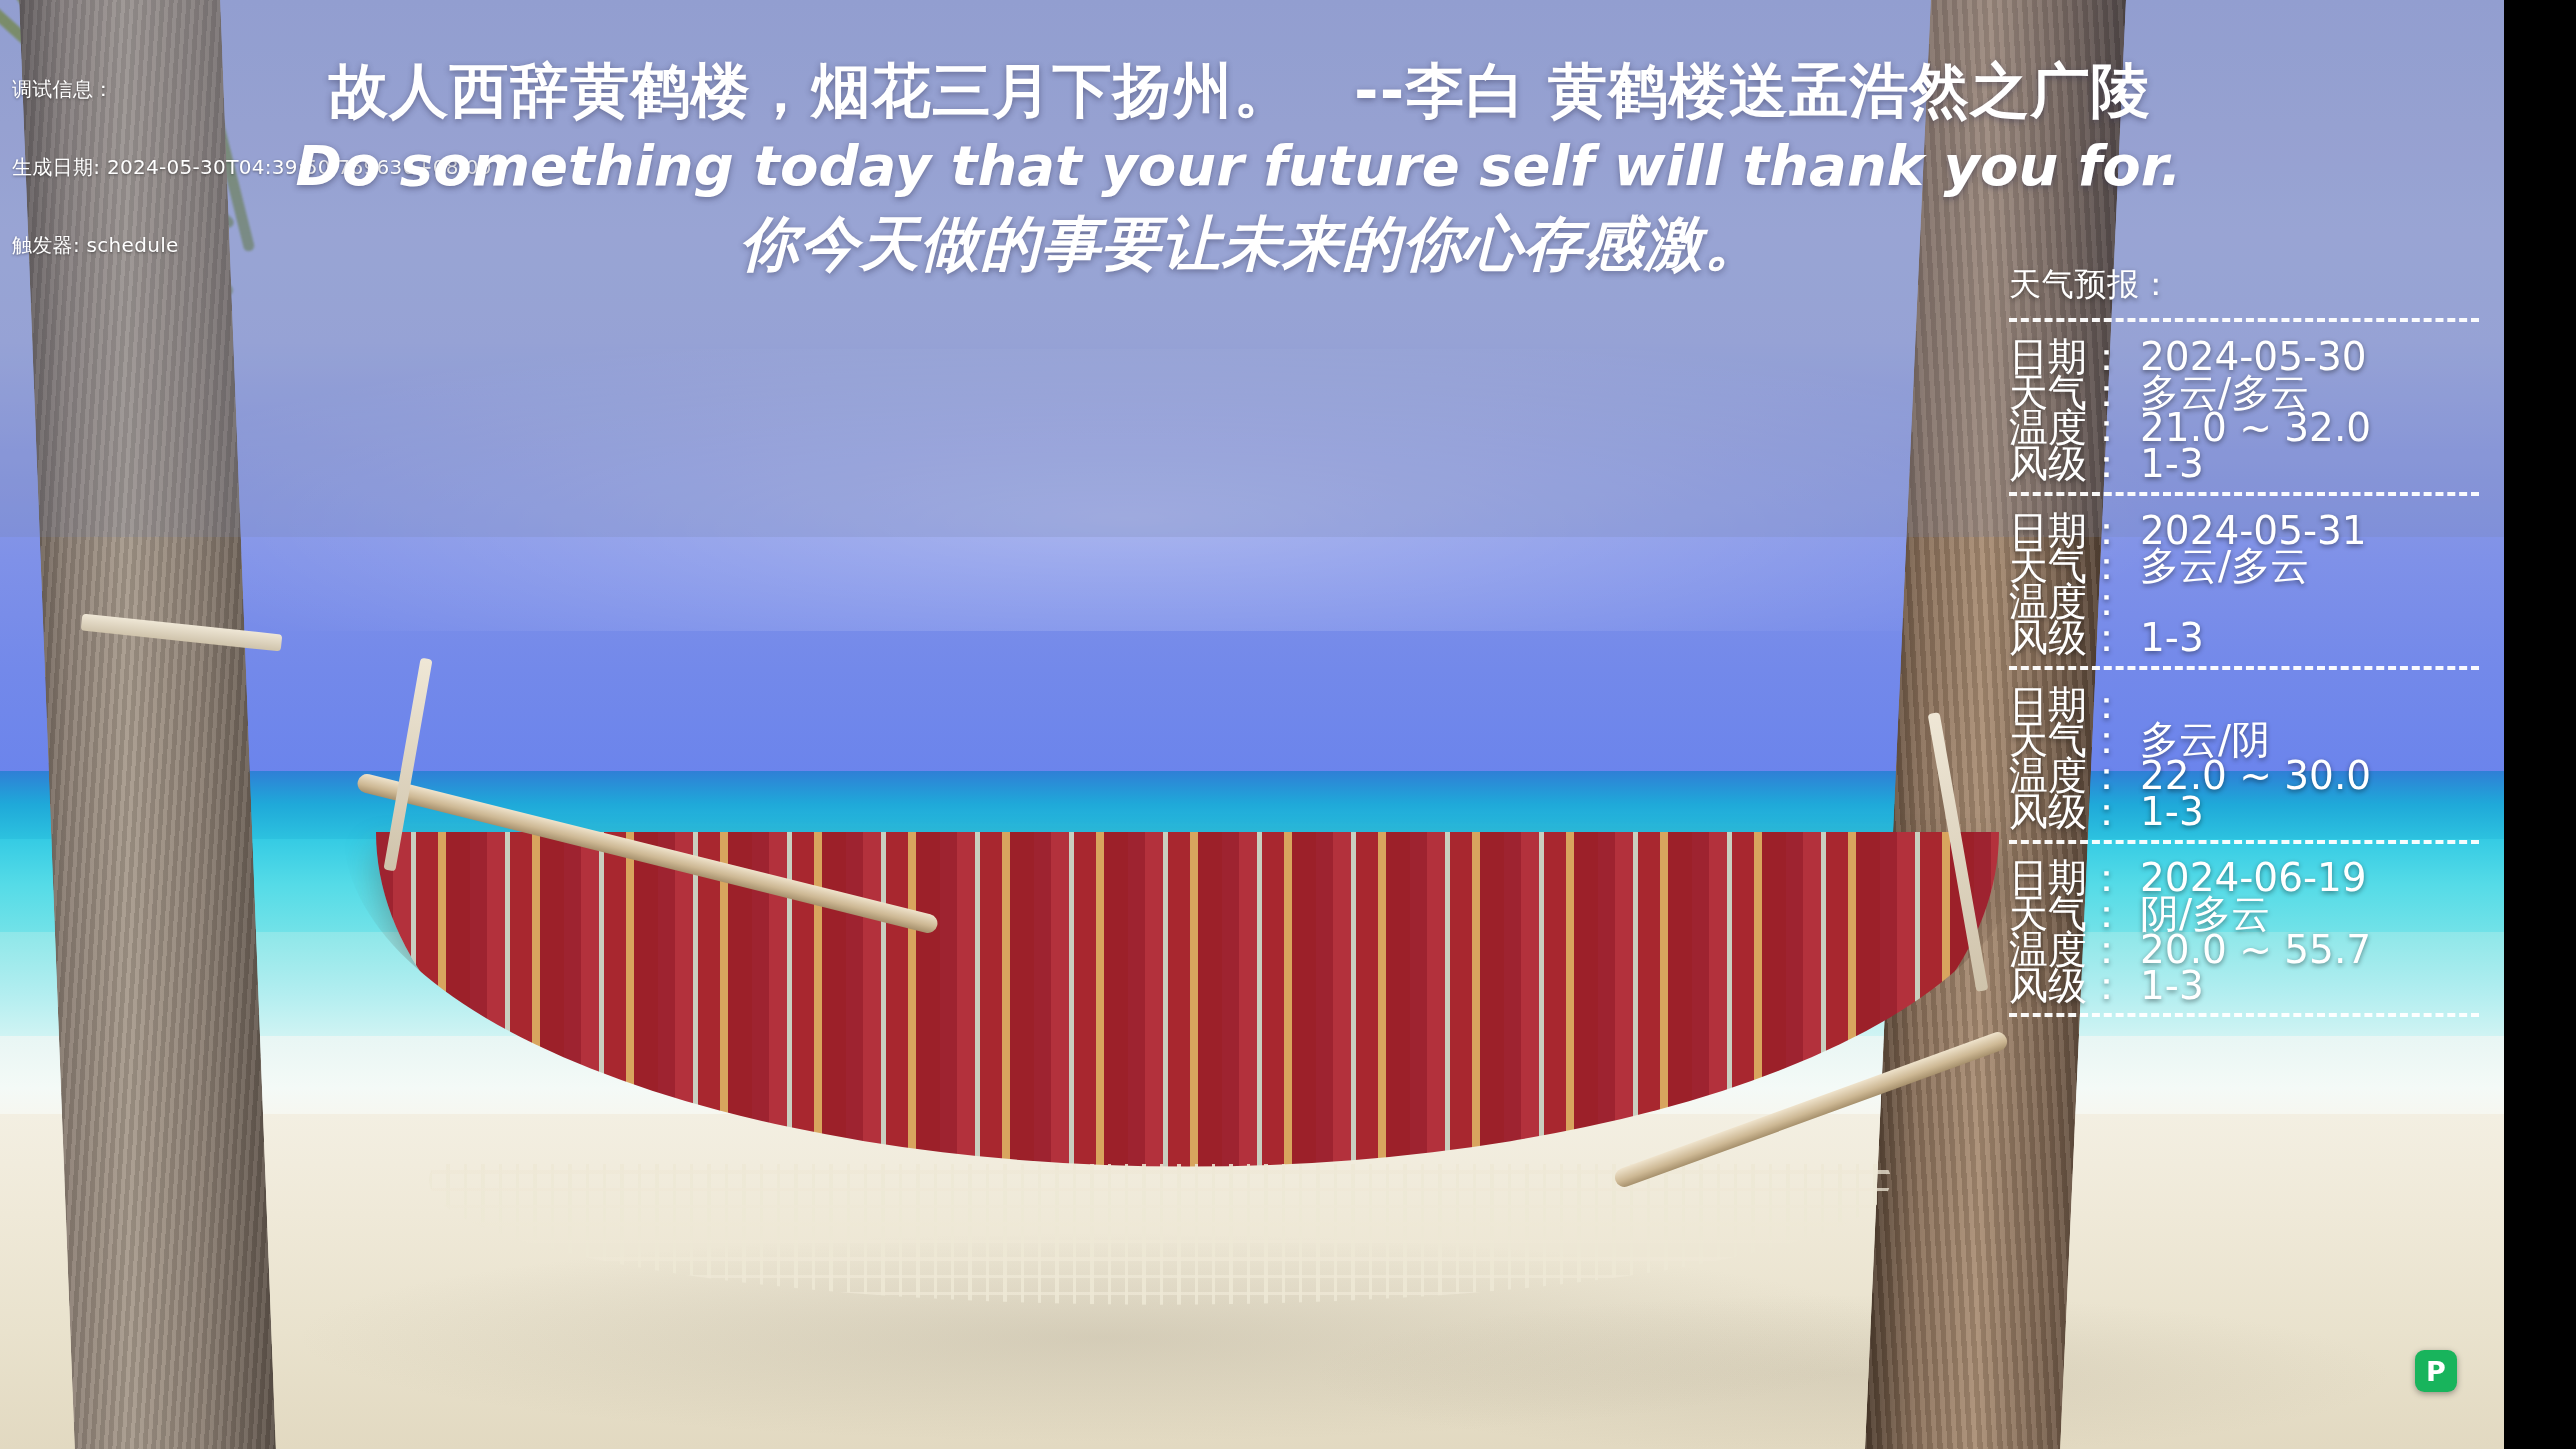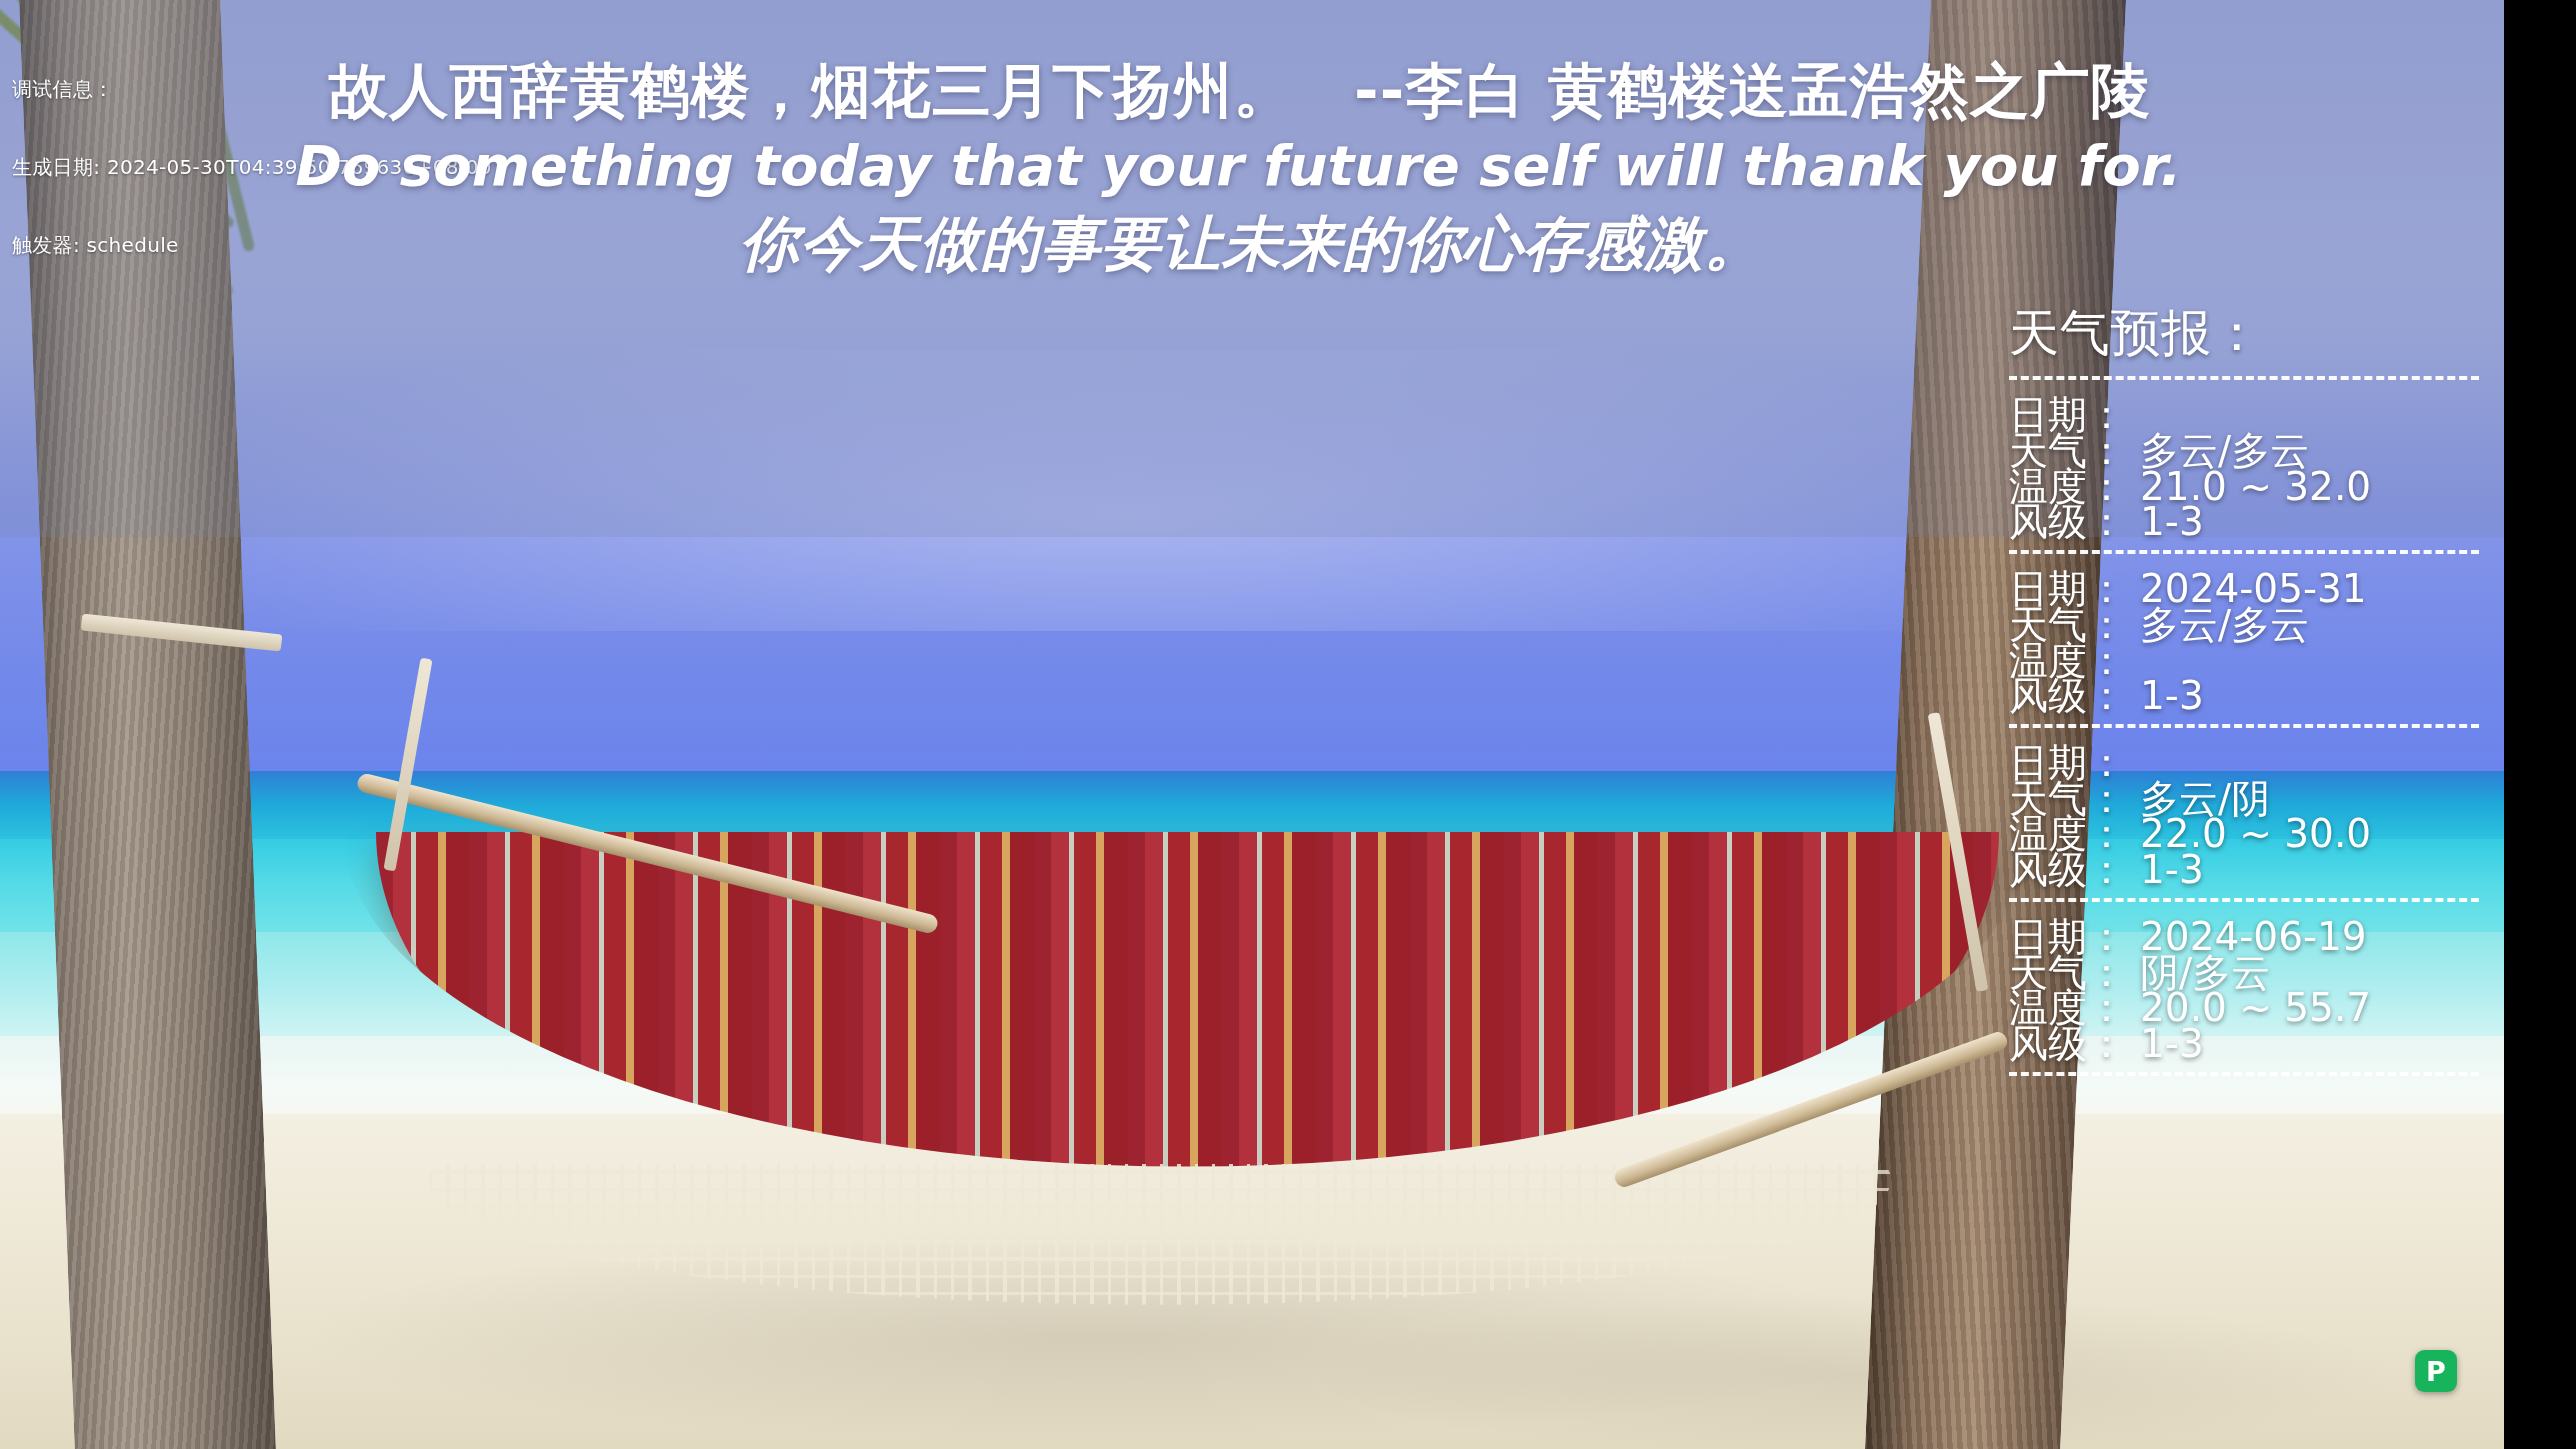--- a/index.html
+++ b/index.html
@@ -192,24 +192,23 @@
   #weather {
     position: absolute;
     left: 2009px; top: 268px;
     width: 550px;
     color: #ffffff;
     font-size: 39px;
     line-height: 1.02;
     text-shadow: 0 2px 5.4px rgba(0,0,0,.45);
   }
   #weather-title {
-    font-size: 50px;
+    font-size: 32px;
     margin-bottom: 17.4px;
     letter-spacing: 0.7px;
-    margin-top: 40px;
   }
   .wx-sep {
     height: 0;
     border-top: 4.7px dashed #ffffff;
     margin: 12px 0 14.8px 0;
     width: 470px;
     opacity: .96;
   }
   .wx-card { margin-bottom: 2.7px; }
   .wx-row {
@@ -283,20 +282,21 @@
     <div id="quote-zh">你今天做的事要让未来的你心存感激。</div>
   </div>
 
   <div id="weather">
     <div id="weather-title">天气预报：</div>
     <div id="weather-cards">
         <div class="wx-sep"></div>
         <div class="wx-card">
           <div class="wx-row">
             <span class="wx-label">日期：</span>
+            <span class="wx-value">2024-05-30</span>
           </div>
           <div class="wx-row">
             <span class="wx-label">天气：</span>
             <span class="wx-value">多云/多云</span>
           </div>
           <div class="wx-row">
             <span class="wx-label">温度：</span>
             <span class="wx-value">21.0 ~ 32.0</span>
           </div>
           <div class="wx-row">

